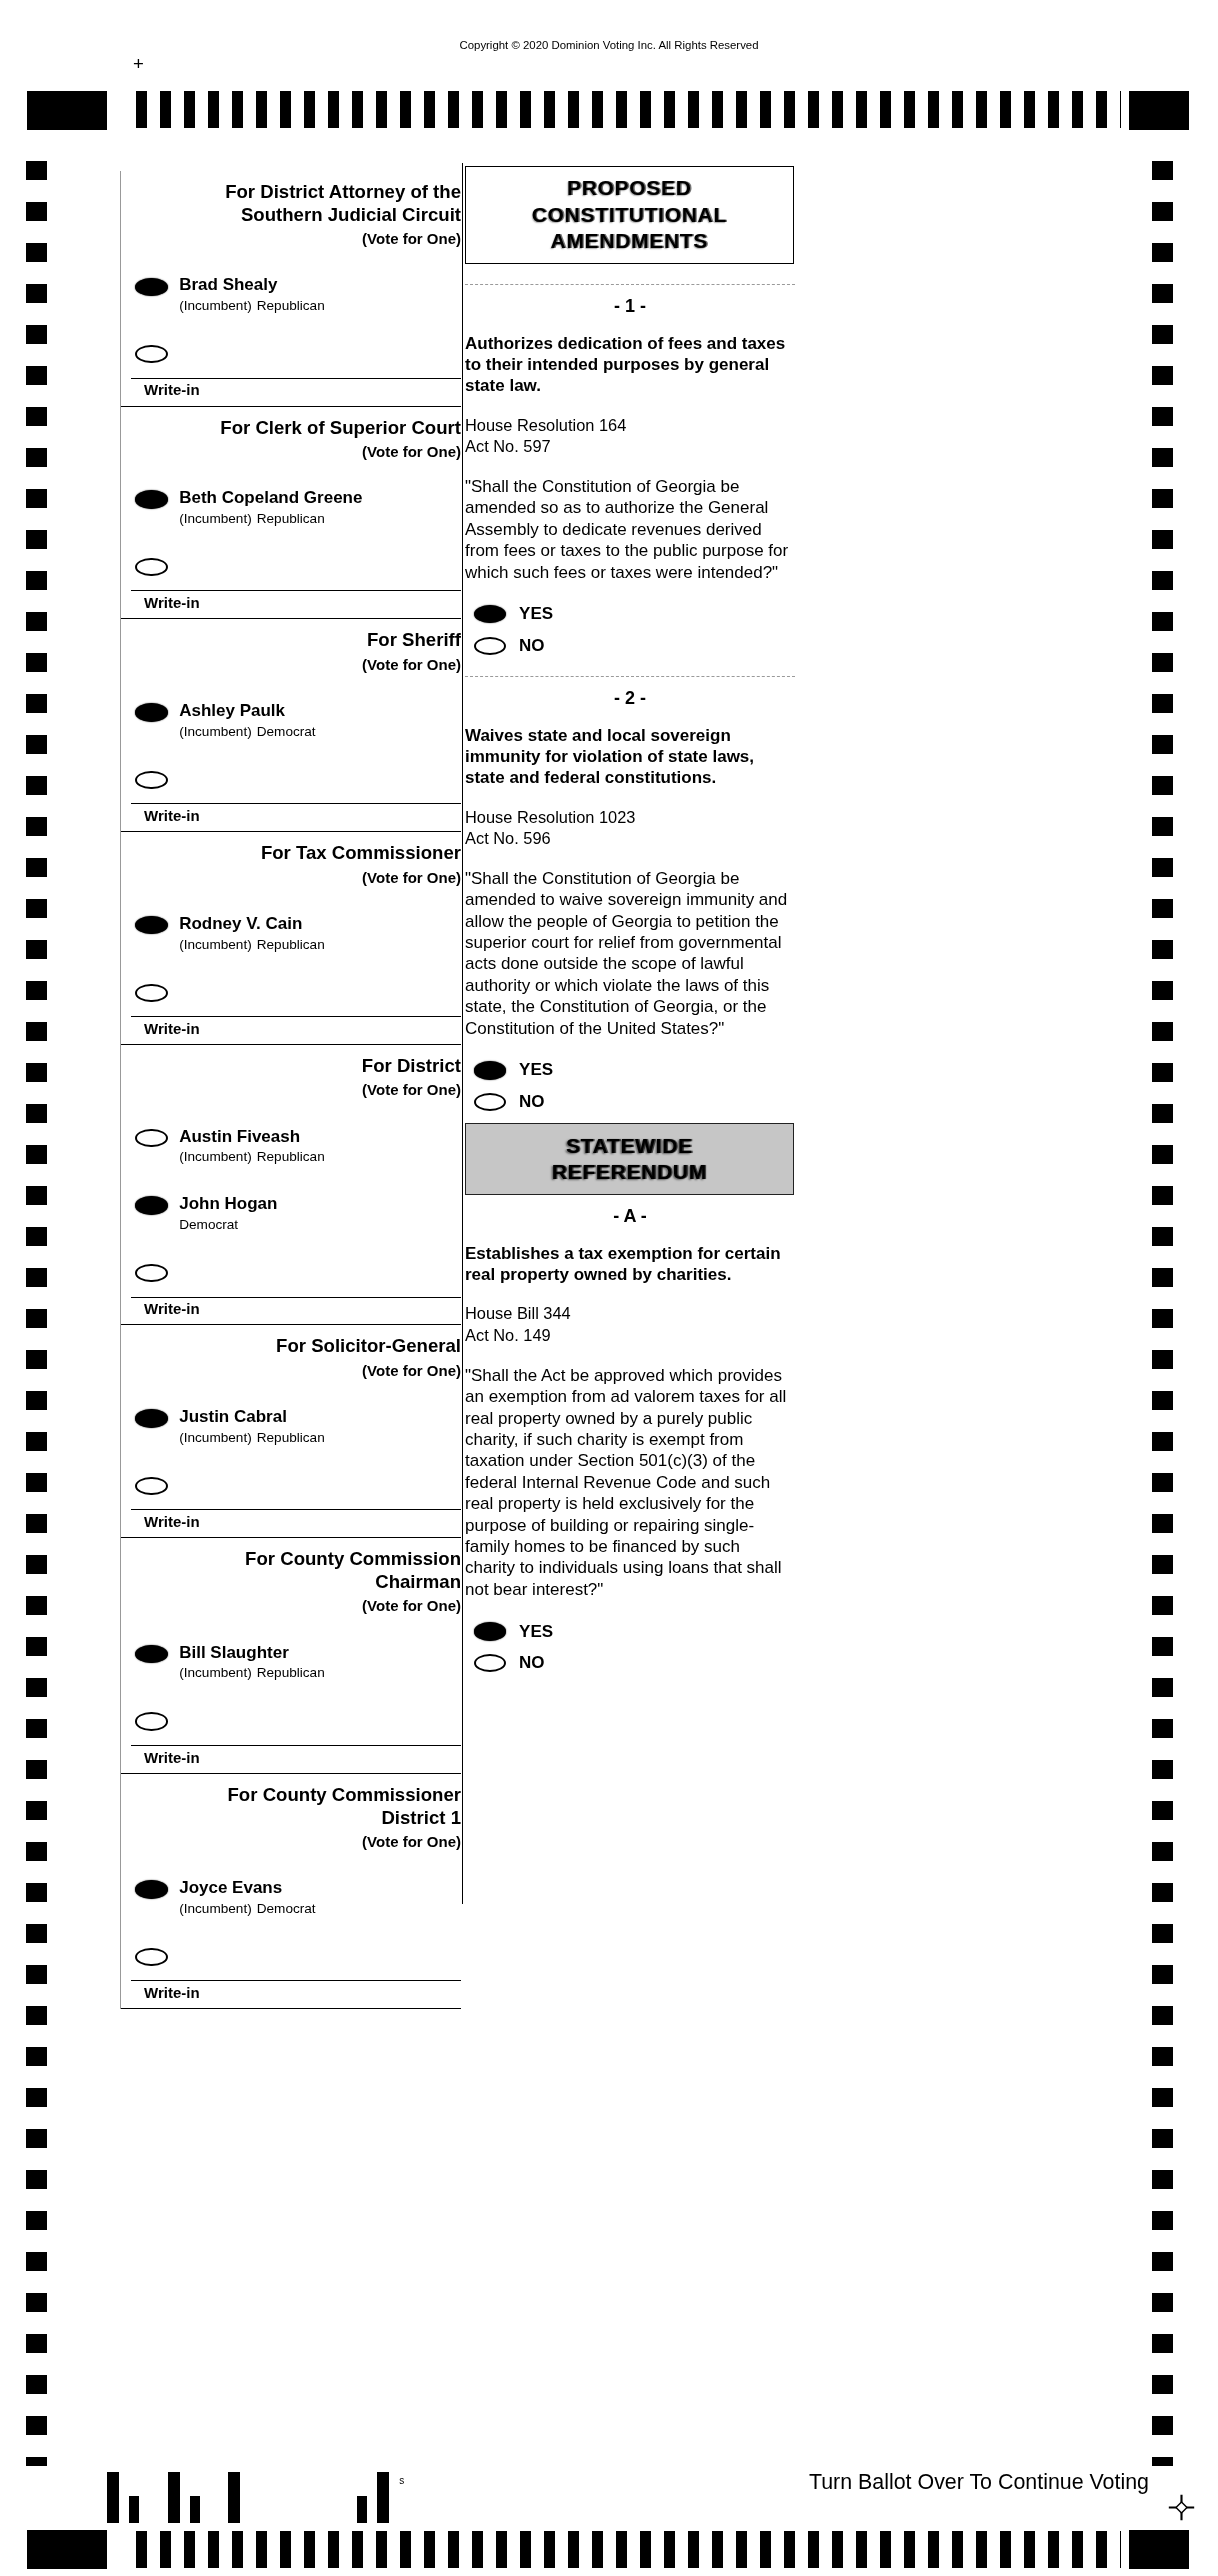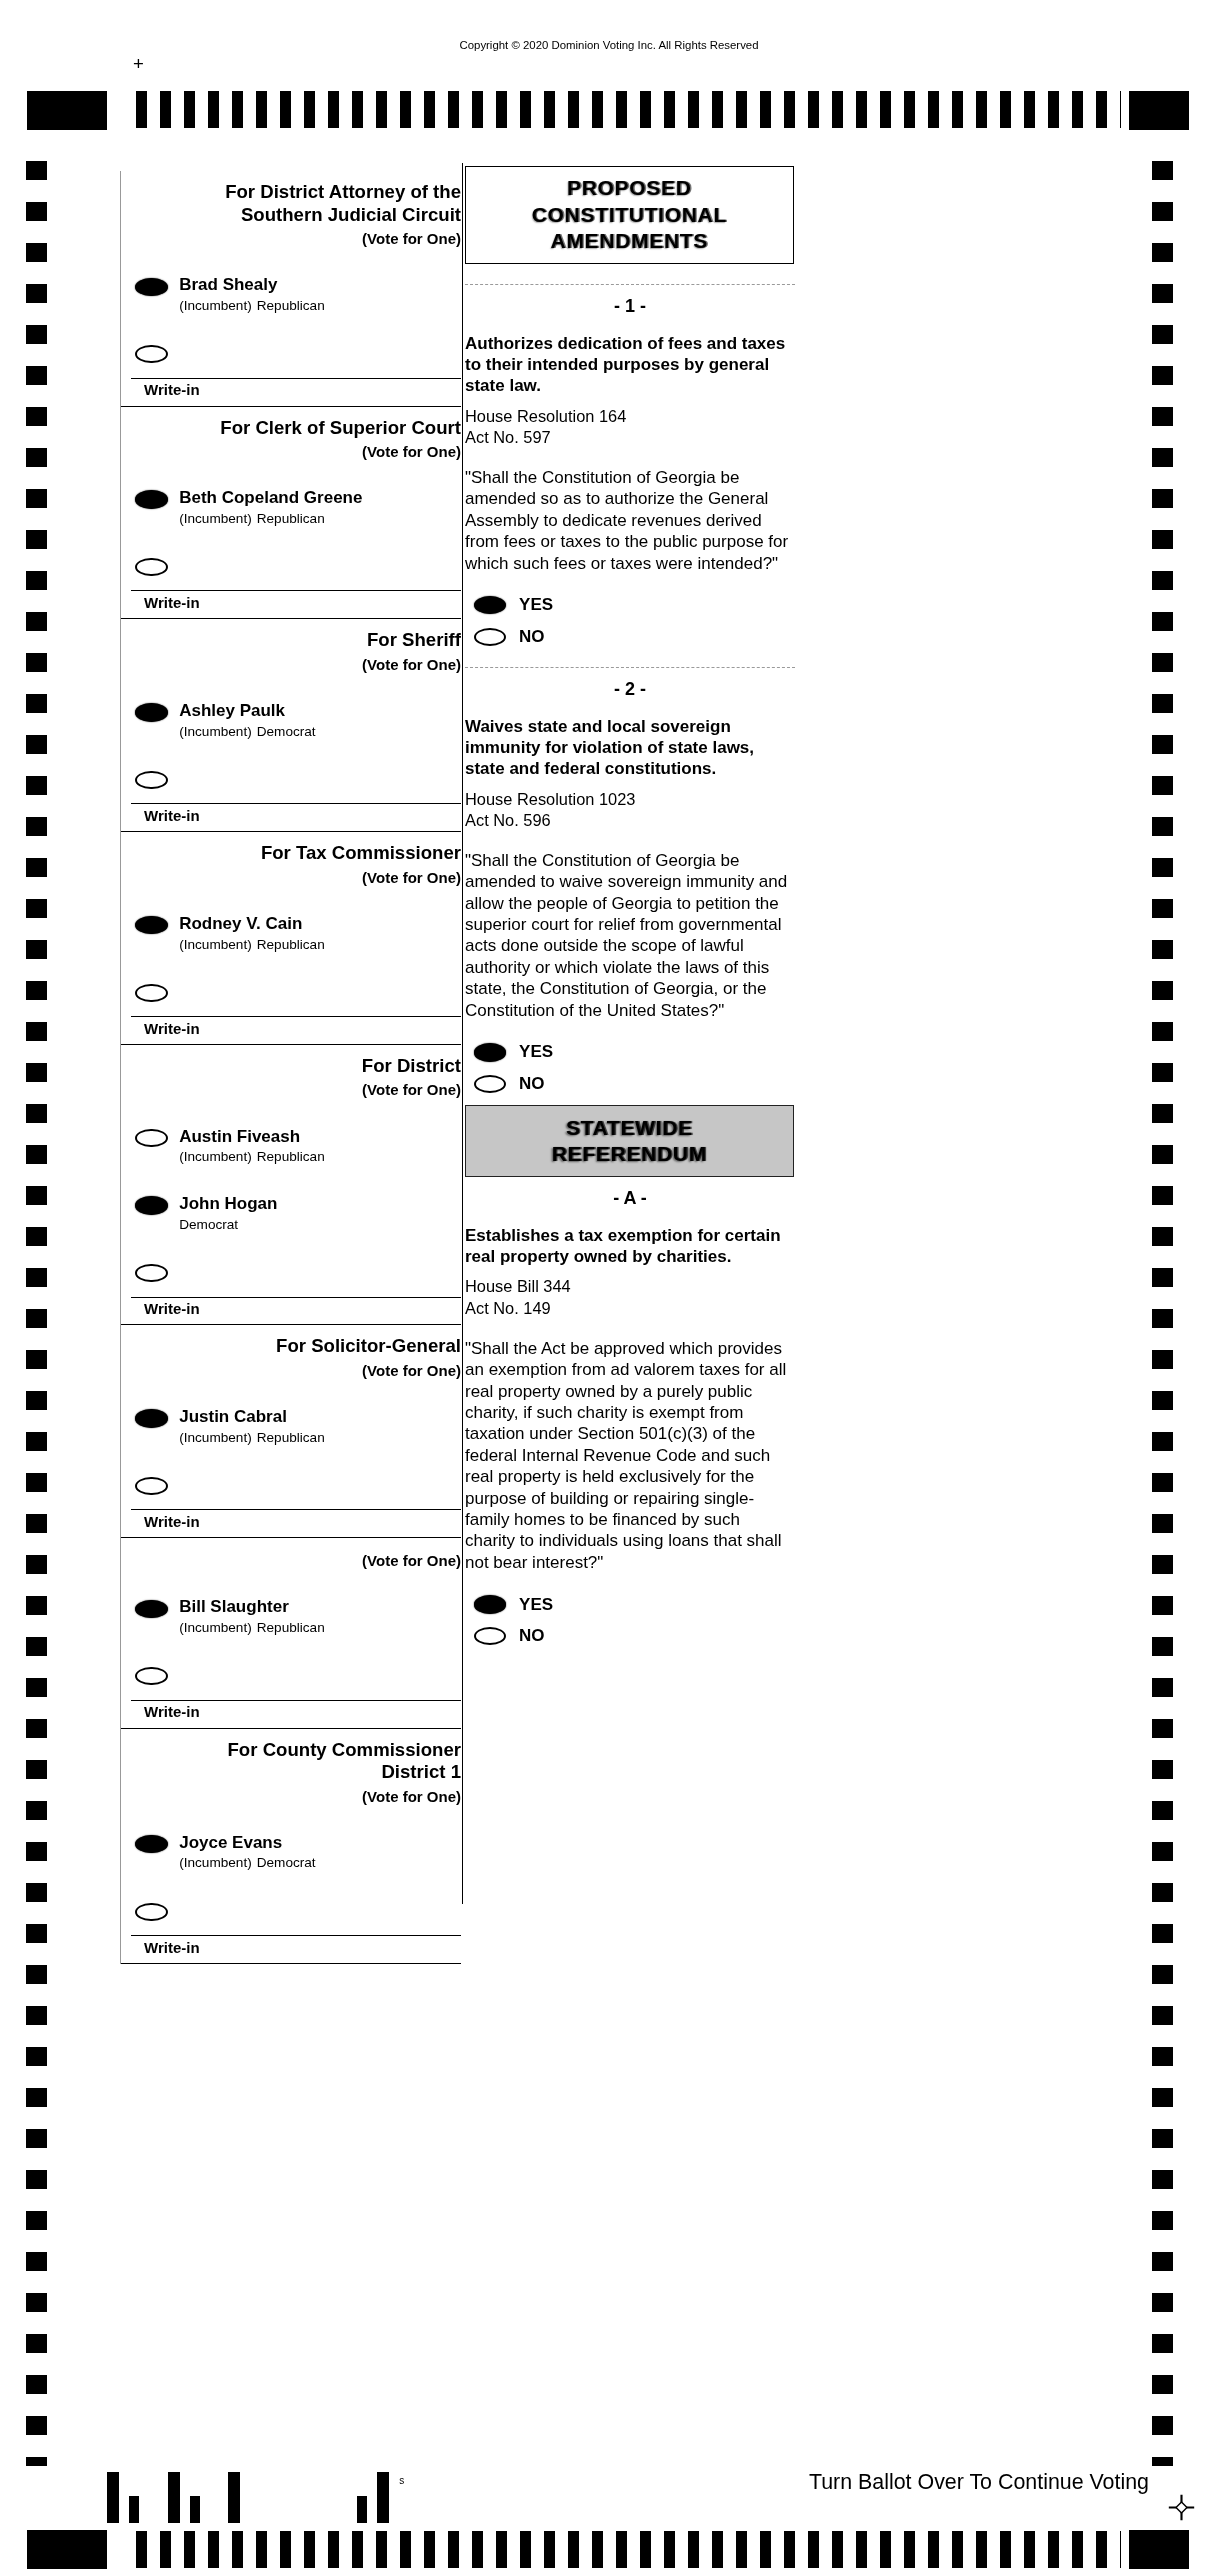--- a/index.html
+++ b/index.html
@@ -45,21 +45,21 @@
   .right-col{position:absolute;left:462px;top:163px;width:333px;min-height:1741px;
              border-left:1.4px solid #000;padding-left:2px;box-sizing:border-box;}
   .hbox{border:1.4px solid #000;margin:2.9px 1.4px 0 0;padding:8.6px 5.7px;text-align:center;
         font-weight:bold;font-size:21px;line-height:1.25;letter-spacing:0.7px;
         text-shadow:1.4px 0 0 rgba(0,0,0,.55), -0.7px 0.7px 1.4px rgba(0,0,0,.35);}
   .hbox.smudge{background:#c6c6c6;border-color:#222;
         text-shadow:1.4px 0 0.7px rgba(0,0,0,.7), -1.4px 0.7px 2.1px rgba(0,0,0,.5);}
   .measure{border-top:0.7px dashed #9a9a9a;margin-top:20px;}
   .m-num{text-align:center;font-weight:bold;font-size:18px;margin:11.4px 0 15.7px;}
   .m-summary{font-weight:bold;font-size:17px;line-height:1.25;padding-right:1.4px;}
-  .m-source{font-size:16.4px;line-height:1.3;margin-top:9px;}
+  .m-source{font-size:16.4px;line-height:1.3;margin-top:18px;}
   .m-question{font-size:17px;line-height:1.26;margin-top:18.6px;padding-right:1.4px;}
   .m-choices{margin-top:21.4px;margin-left:8.6px;}
   .choice{display:flex;align-items:center;gap:13px;margin-bottom:11.4px;
           font-weight:bold;font-size:17px;}
   .choice .oval{margin-top:0;}
 
   
   .turnover{position:absolute;top:2470px;right:69px;font-size:21.4px;font-weight:normal;}
   .crosshair{position:absolute;left:1166px;top:2492px;}
   .barcode{position:absolute;left:107px;top:2470px;height:53px;display:flex;align-items:flex-end;}
@@ -225,20 +225,24 @@
       <div class="oval-row">
         <span class="oval"></span>
       </div>
       <div class="wi-line"></div>
       <div class="wi-label">Write-in</div>
       <div class="sep"></div>
     </section>
 
     <section class="contest">
       <div class="c-header">
+        <div class="c-title">
+          <div>For County Commission</div>
+          <div>Chairman</div>
+        </div>
         <div class="c-votefor">(Vote for One)</div>
       </div>
       <div class="cand">
         <span class="oval filled"></span>
         <div class="cand-text">
           <div class="cand-name">Bill Slaughter</div>
           <div class="cand-party"><span class="qual">(Incumbent)</span><span>Republican</span></div>
         </div>
       </div>
       <div class="oval-row">

